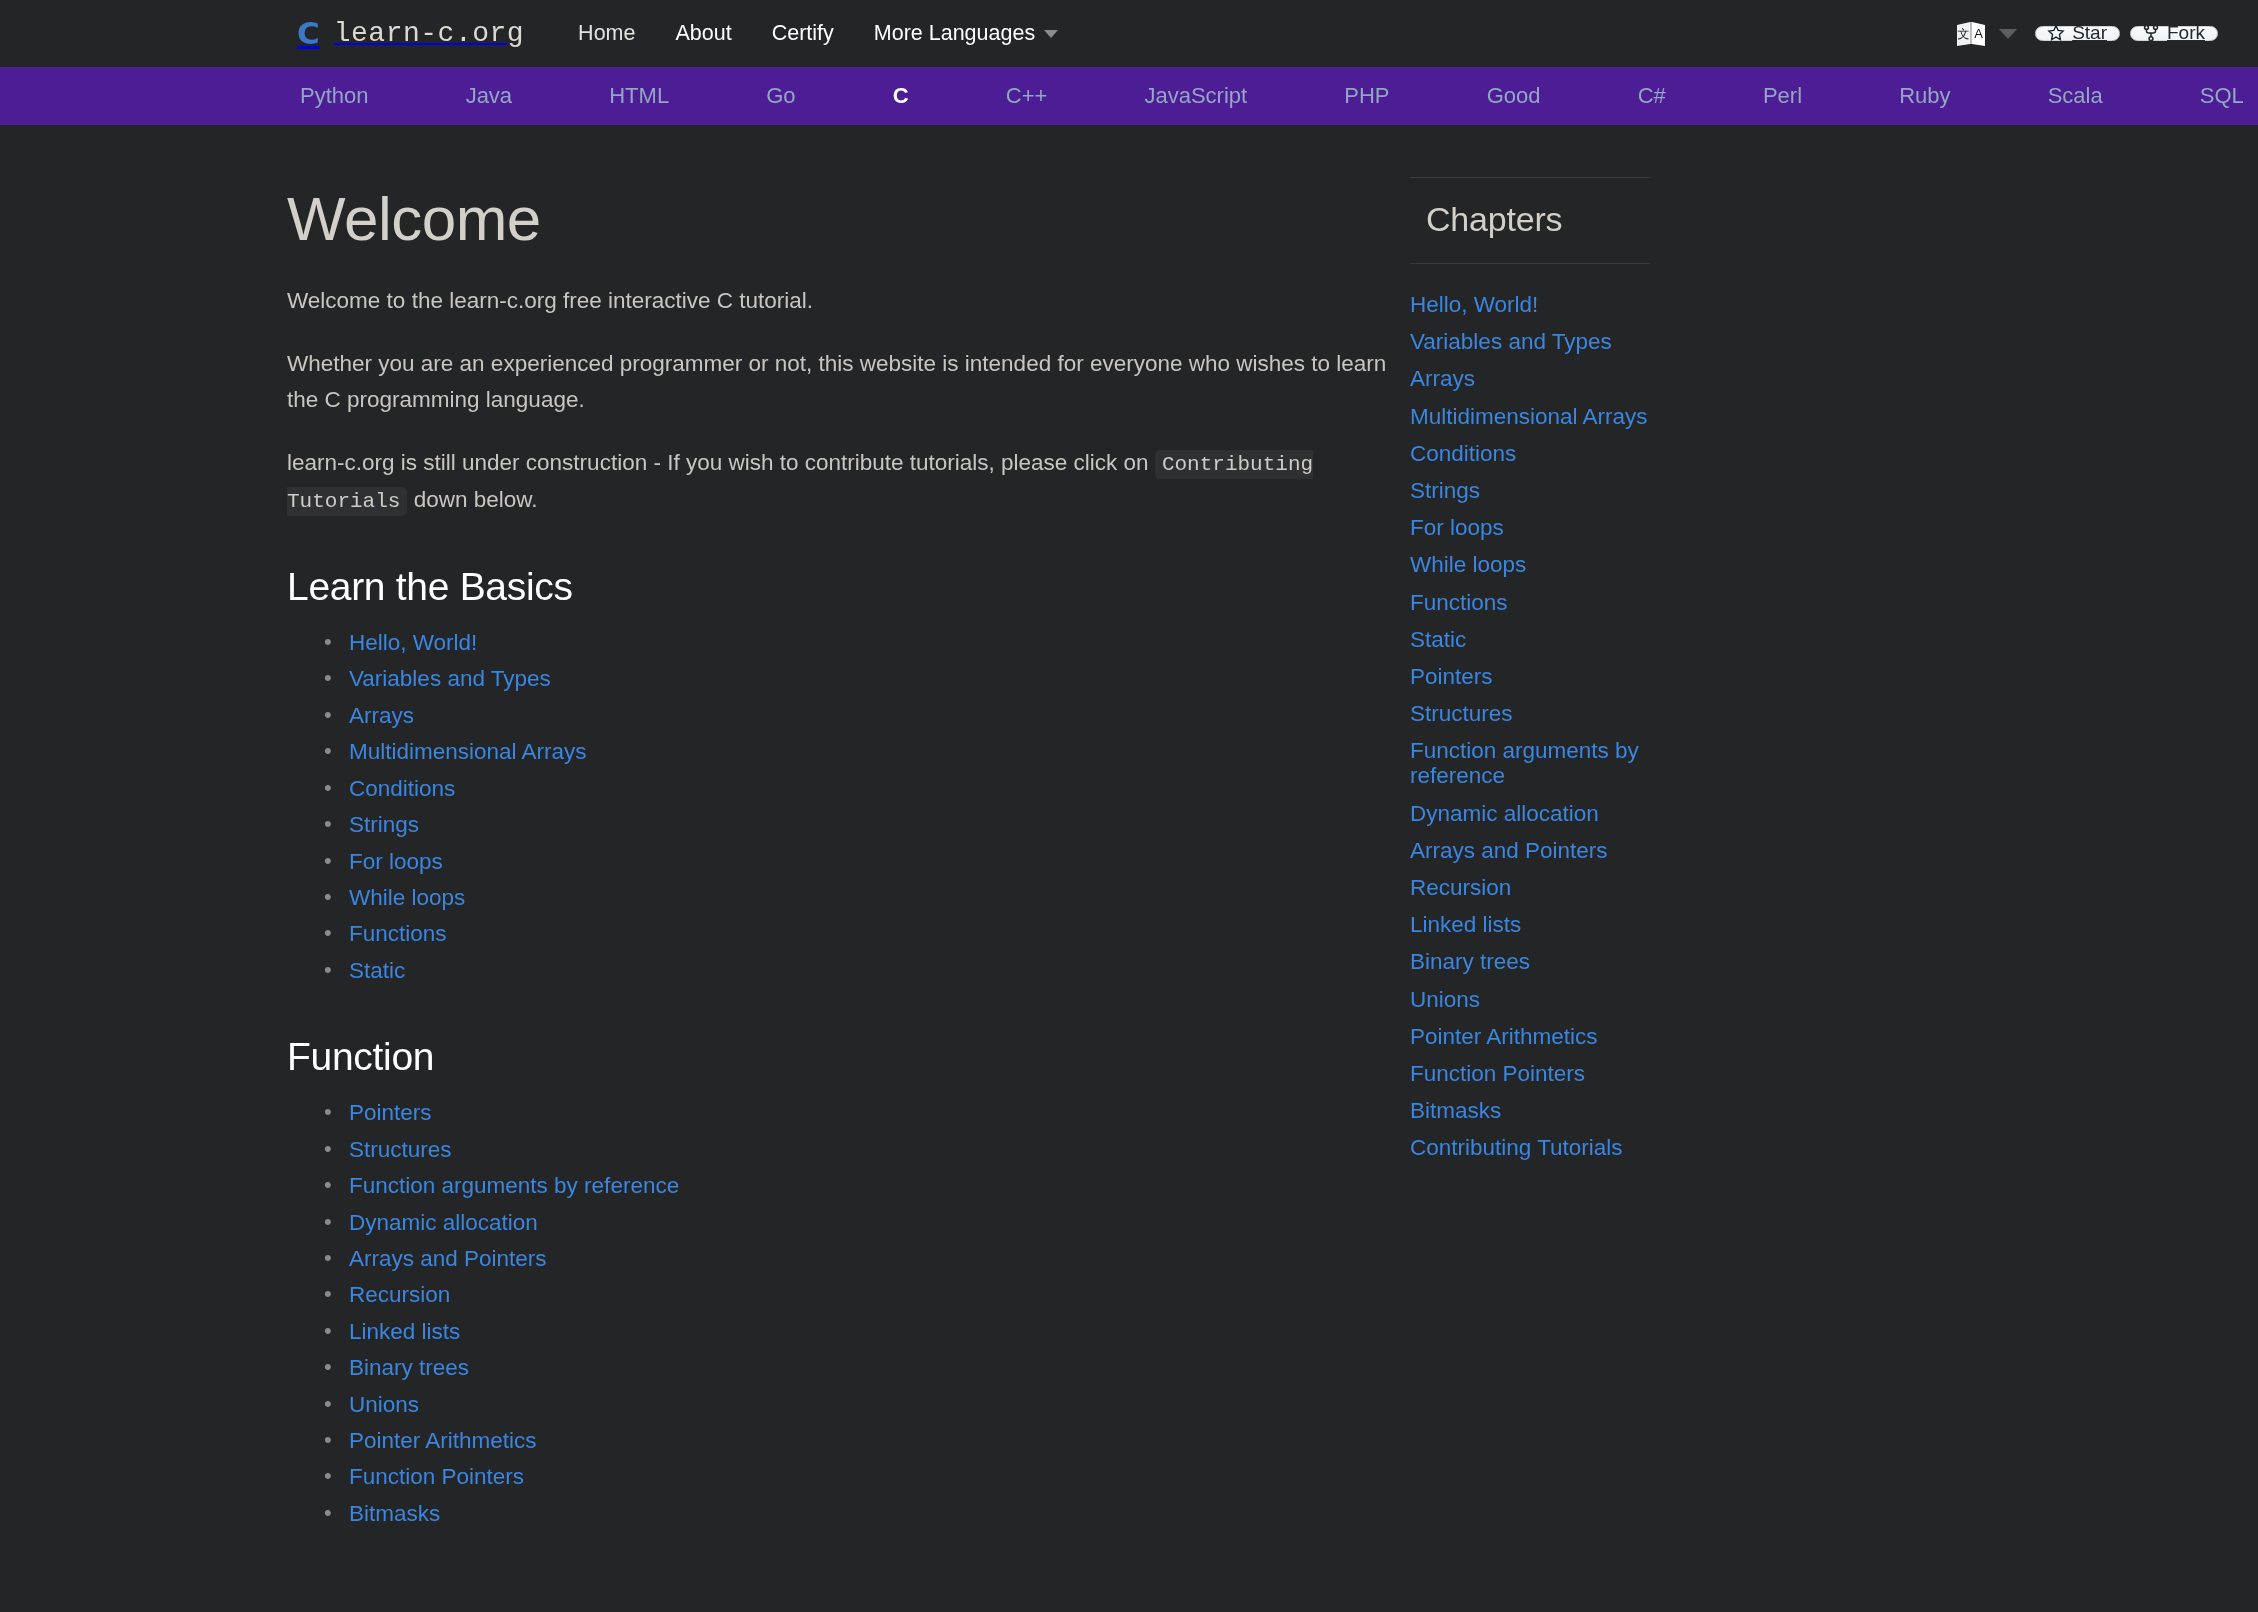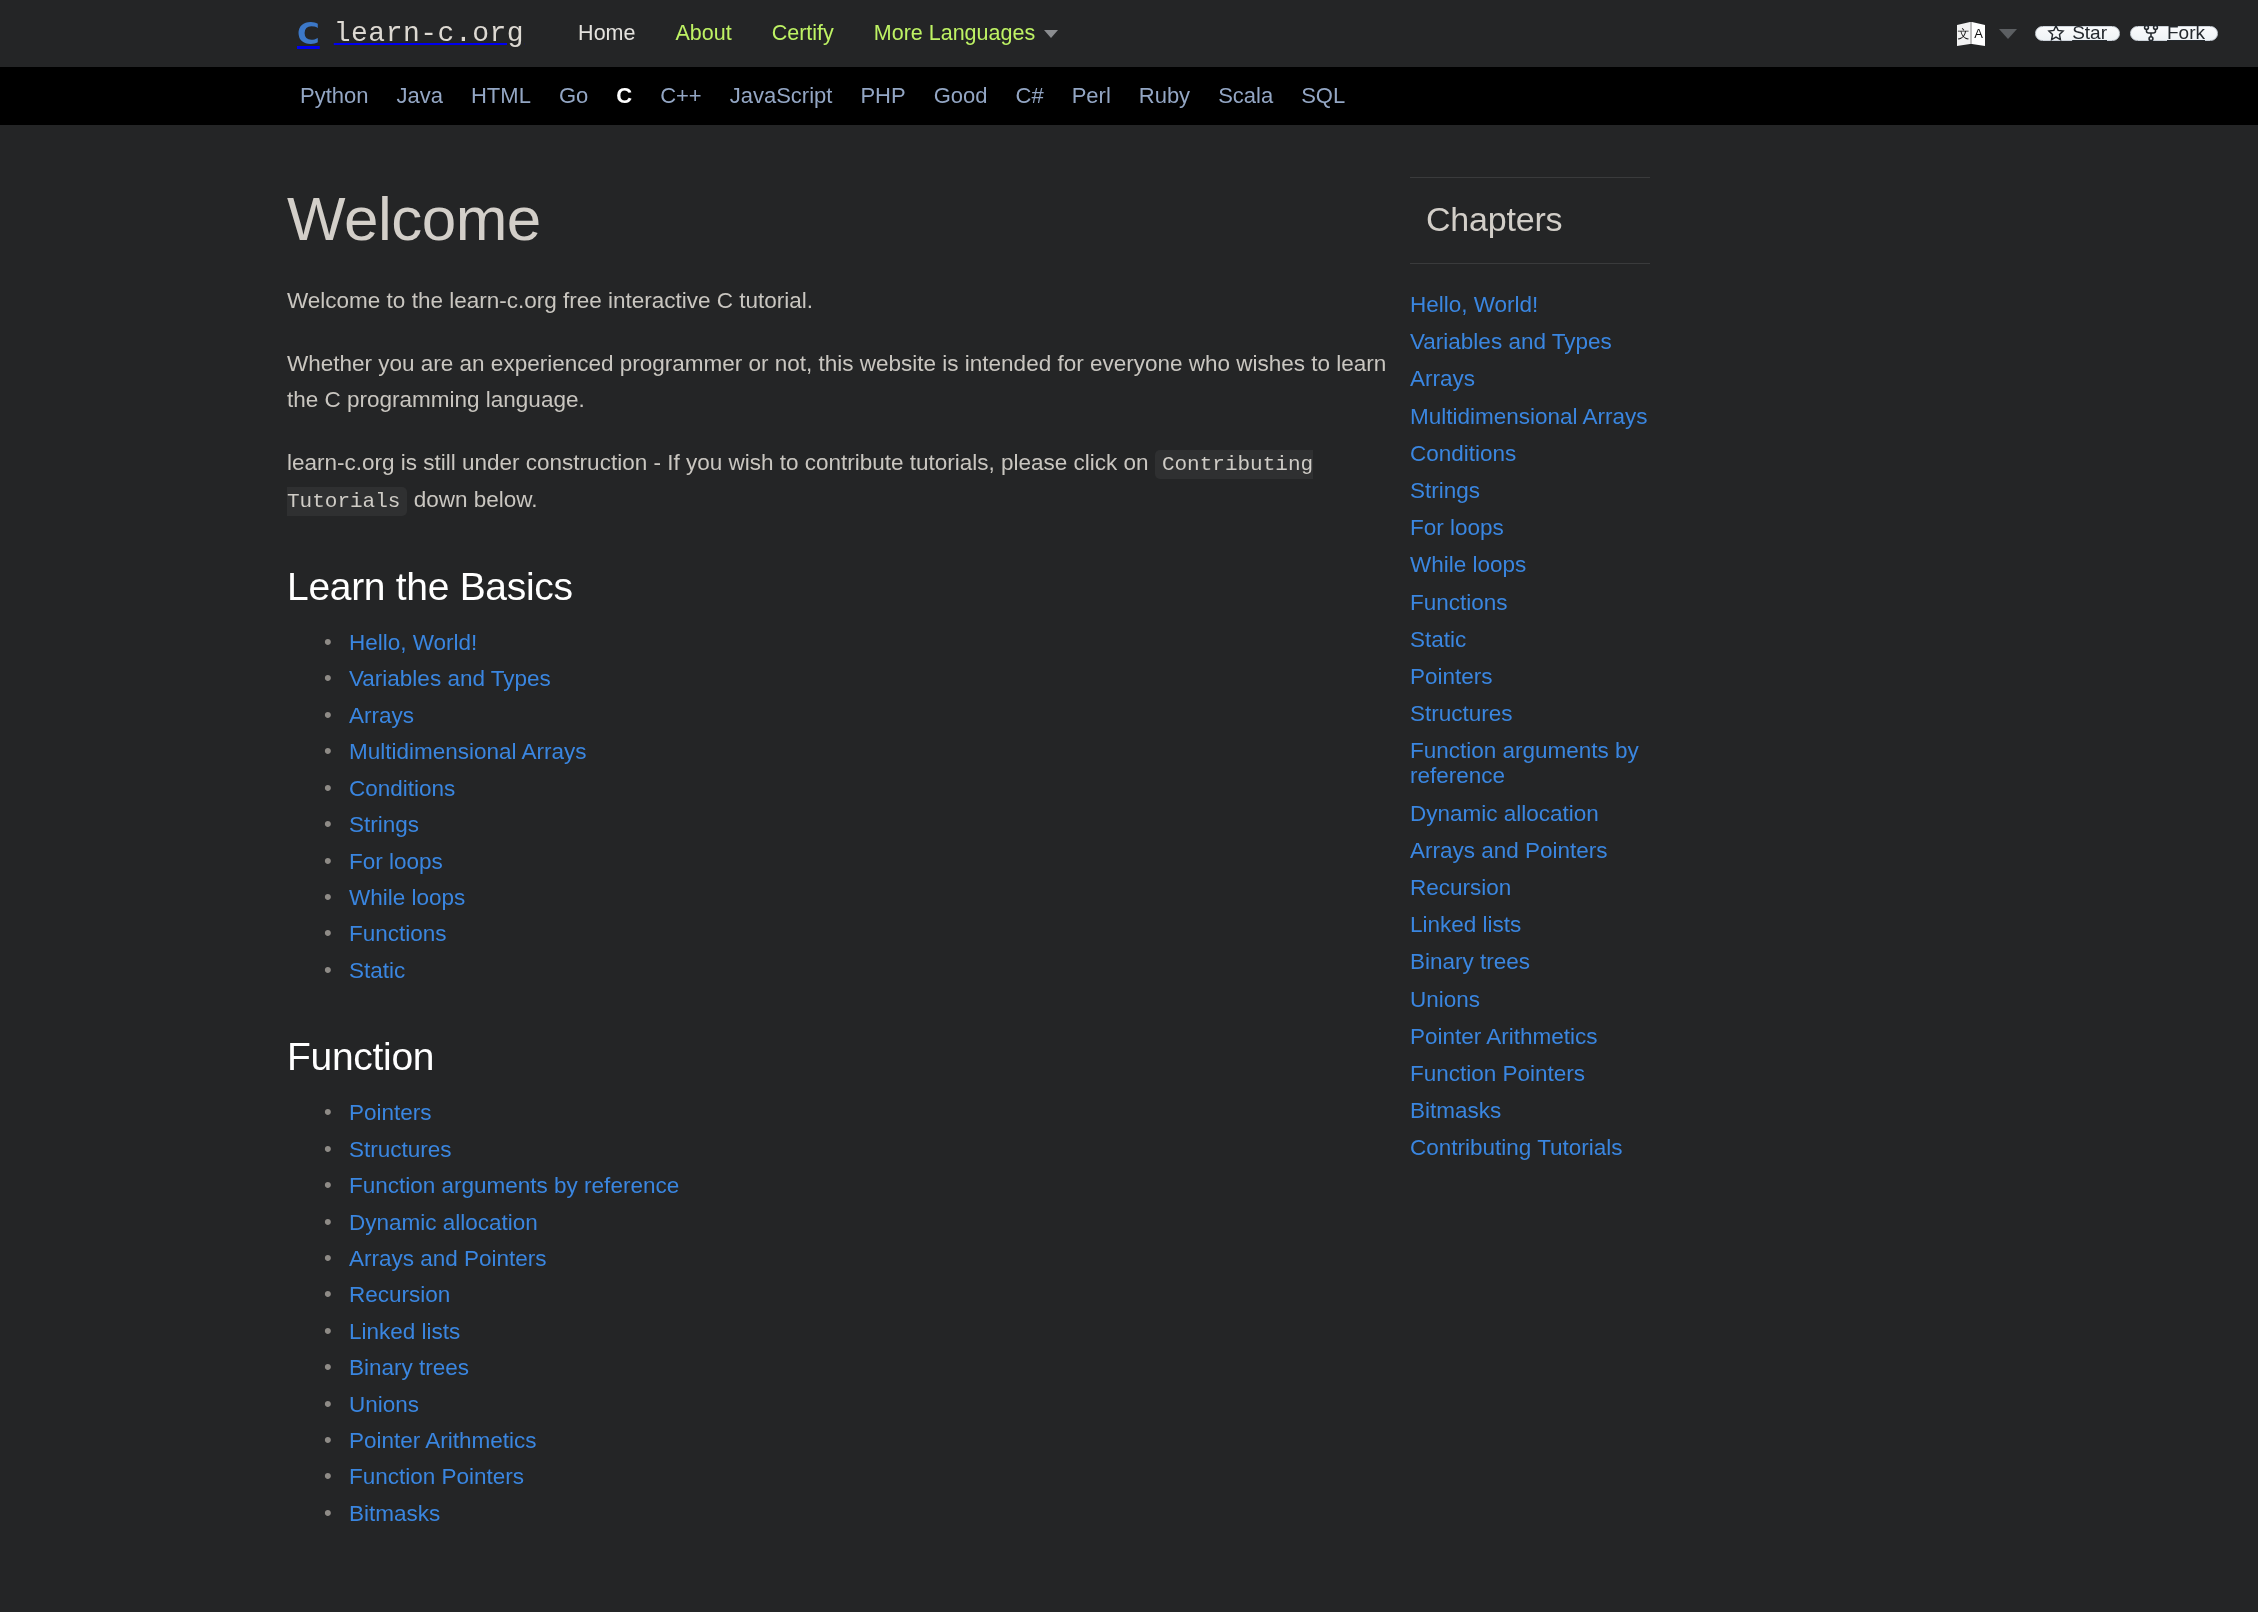--- a/index.html
+++ b/index.html
@@ -52,21 +52,21 @@
     font-size: 28px;
     color: #ddd9d2;
     letter-spacing: 0.5px;
   }
   .mainnav {
     display: flex;
     align-items: center;
     gap: 8px;
   }
   .mainnav a {
-    color: #bef264;
+    color: #ffffff;
     text-decoration: none;
     font-size: 21.5px;
     padding: 0 16px;
     white-space: nowrap;
   }
   .mainnav a.active { color: #e4e2de; }
   .caret {
     display: inline-block;
     width: 0; height: 0;
     border-left: 7px solid transparent;
@@ -102,25 +102,26 @@
     border-radius: 16px;
     color: #24292e;
     font-size: 19px;
     padding: 5px 12px 6px 11px;
     height: 15px;
     white-space: nowrap;
   }
 
   
   .langbar {
-    background: #000000;
+    background: #4c1d95;
     height: 58px;
     display: flex;
     align-items: center;
     padding-left: 286px;
+    justify-content: space-between;
   }
   .langbar a {
     color: #93a6c4;
     text-decoration: none;
     font-size: 22px;
     padding: 0 14px;
     white-space: nowrap;
   }
   .langbar a.active {
     color: #ffffff;

